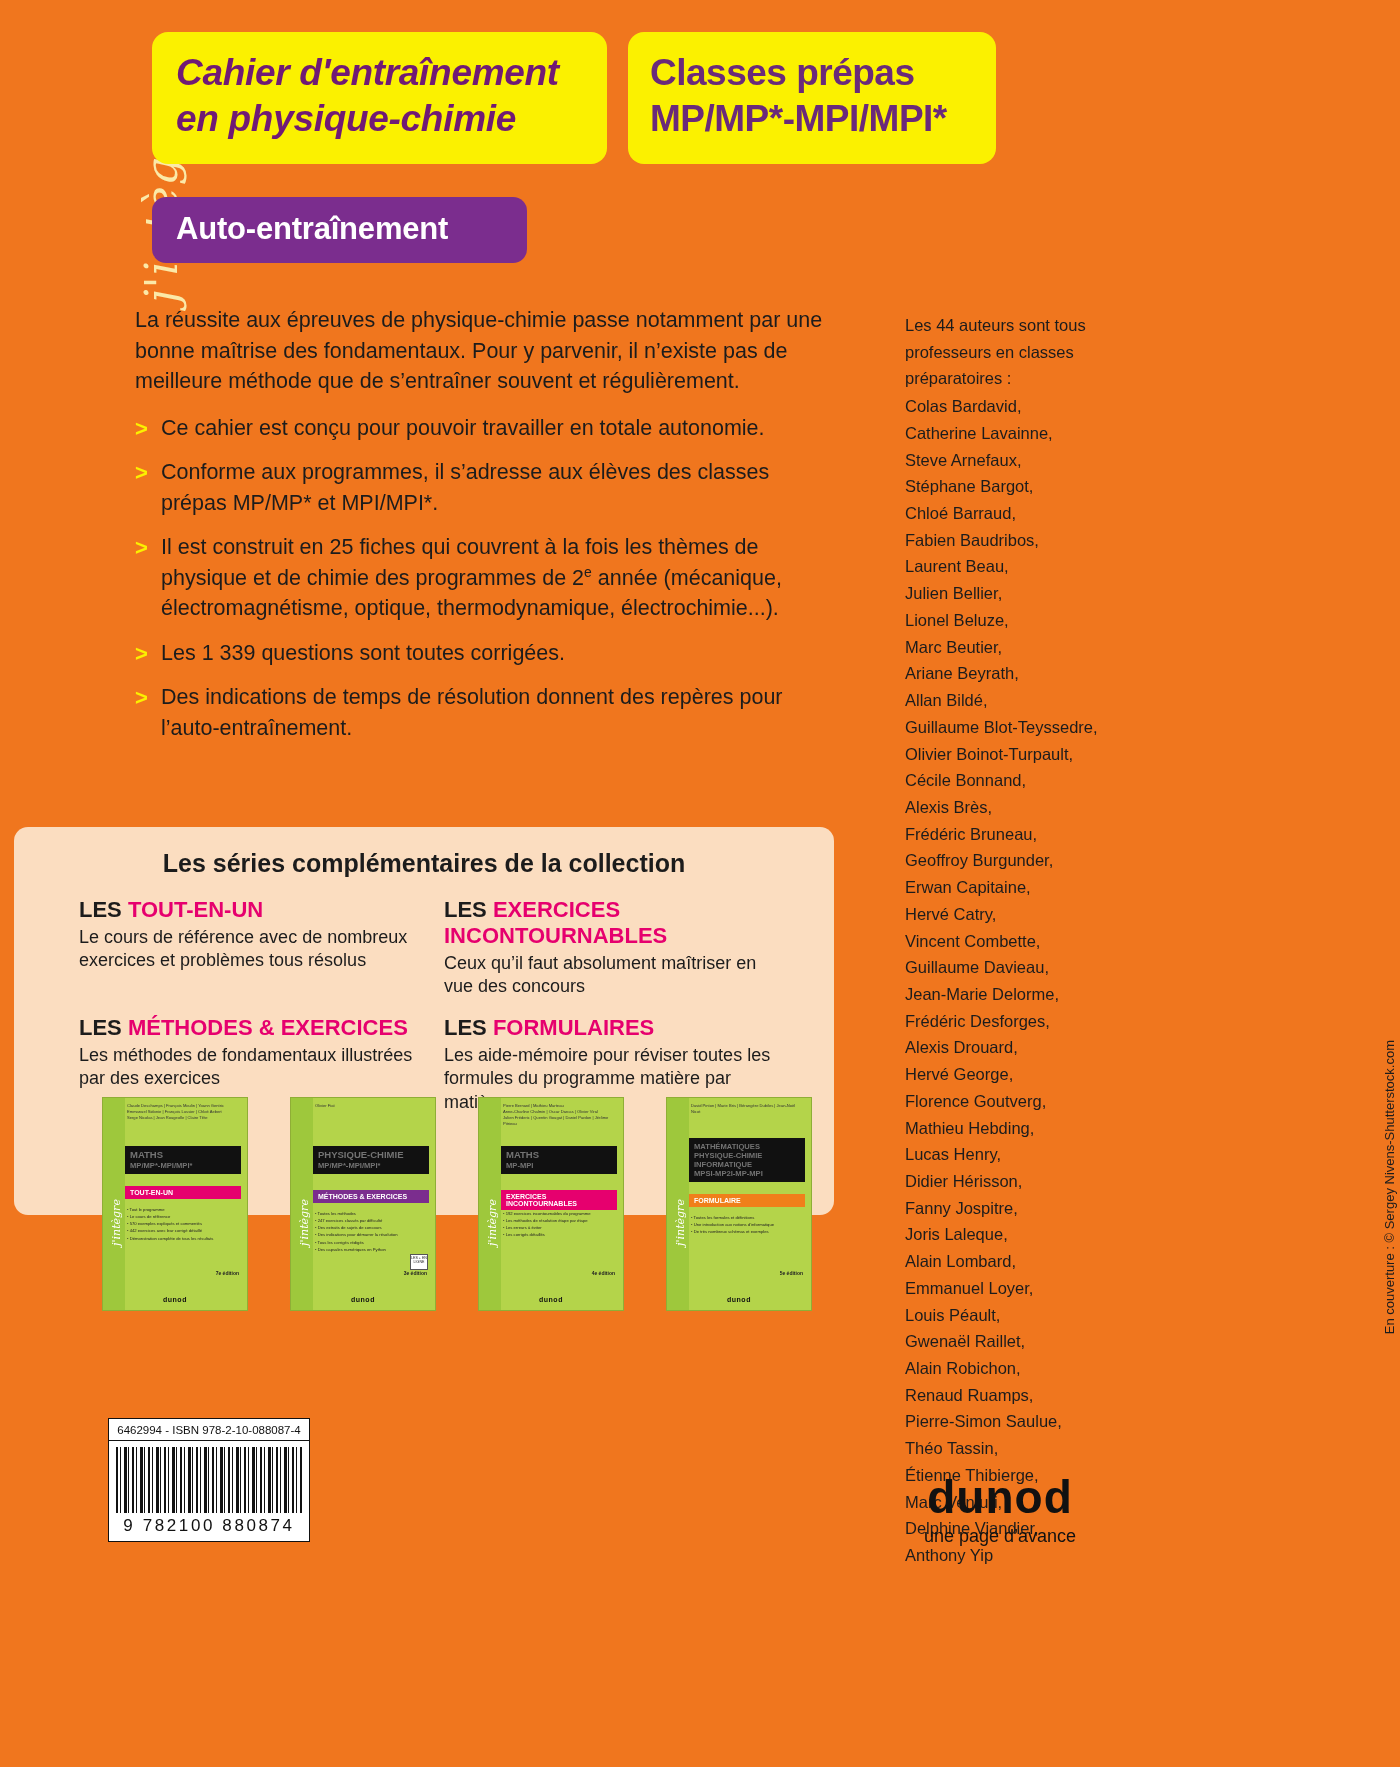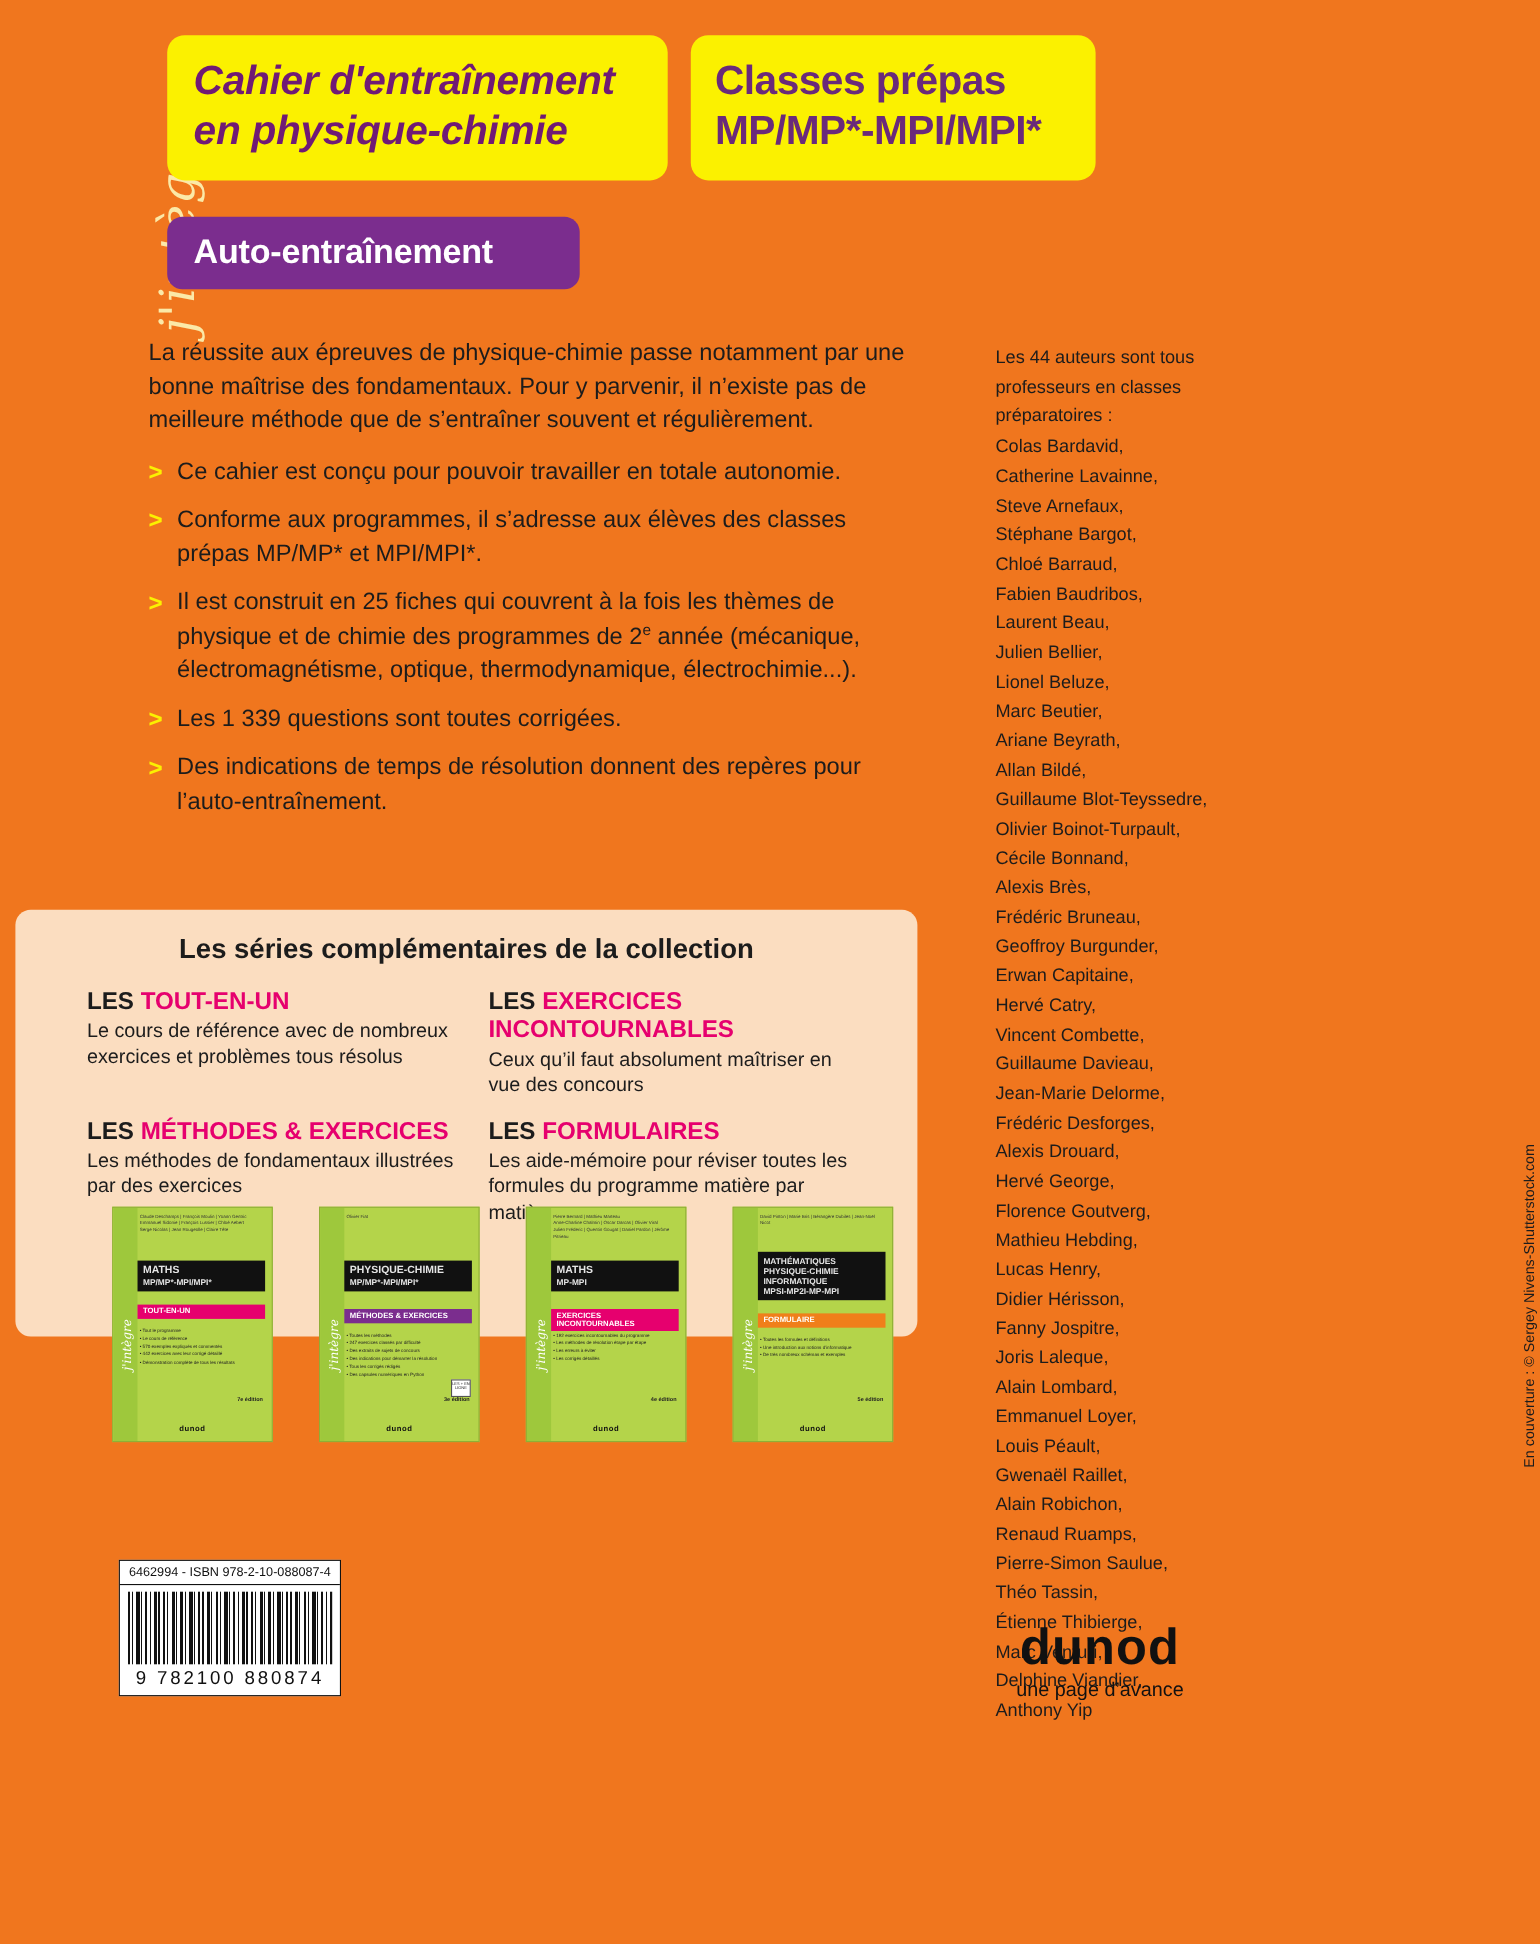--- a/index.html
+++ b/index.html
@@ -191,21 +191,21 @@
     right: 6px;
     font-size: 4.1px;
     color: #333;
     line-height: 1.45;
   }
   .book .strip {
     position: absolute;
     left: 22px;
     right: 6px;
     background: #111;
-    color: #e5e5e5;
+    color: #737373;
     padding: 4px 5px;
   }
   .book .strip .t1 {
     font-size: 9.5px;
     font-weight: bold;
     line-height: 1.15;
   }
   .book .strip .t2 {
     font-size: 7.6px;
     font-weight: bold;

